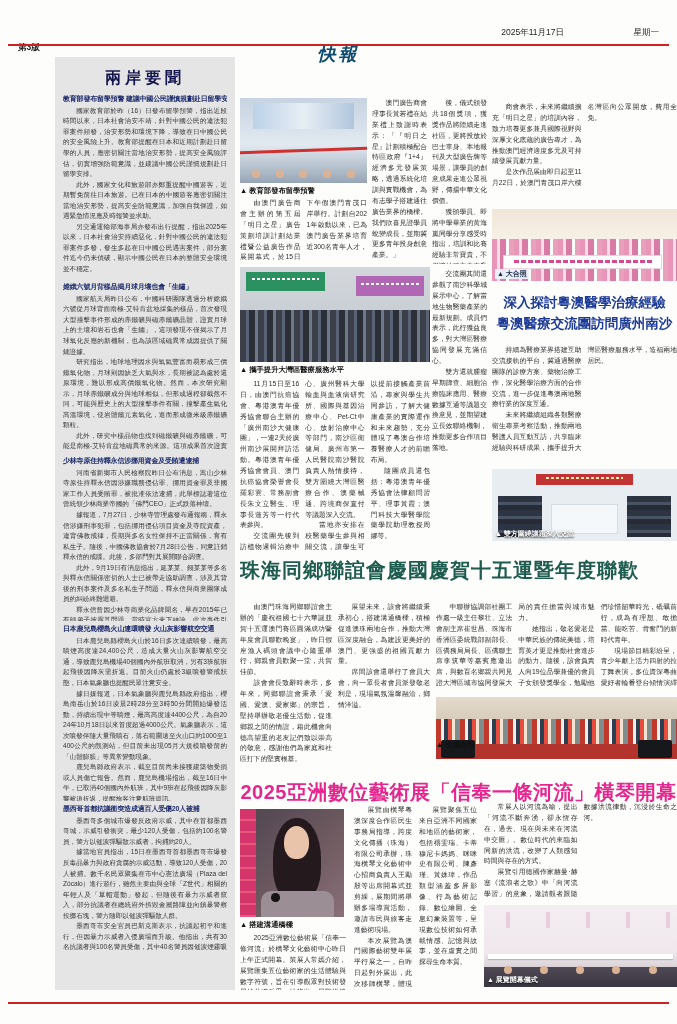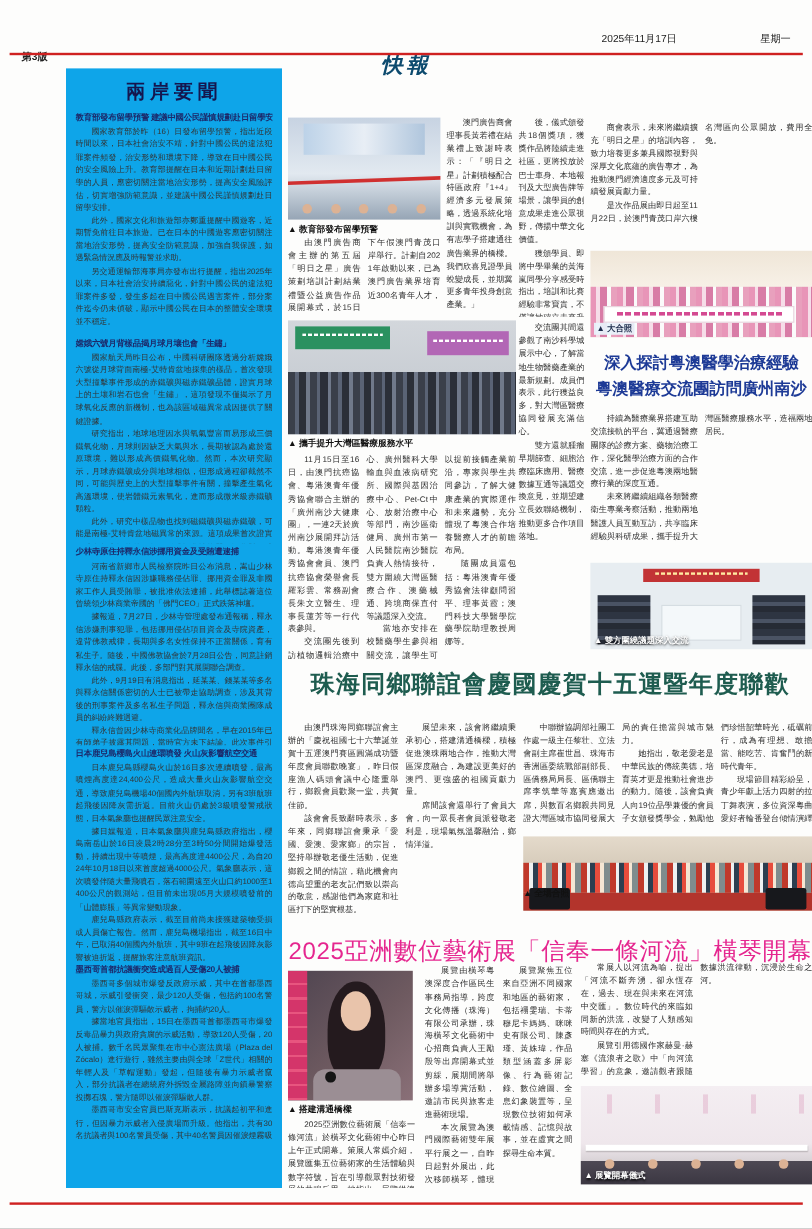--- a/index.html
+++ b/index.html
@@ -14,21 +14,21 @@
   .masthead .brand { position:absolute; left:50%; transform:translateX(-50%); top:-2px;
     font-family:"Liberation Serif", serif; font-style:italic; font-weight:bold;
     color:#0c4a6e; font-size:18px; letter-spacing:3px;margin-top:20px; }
   .masthead .dt { position:absolute; right:105px; top:3px; }
   .masthead .wk { position:absolute; right:10px; top:3px; }
   .rule-top { position:absolute; top:44px; left:8px; right:8px; height:2px; background:#cf2121; }
   .rule-bottom { position:absolute; top:1002px; left:8px; right:8px; height:2px; background:#cf2121; }
 
   
   .sidebar { position:absolute; left:55px; top:57px; width:180px; height:933px;
-    background:#0ea5e9; padding:10px 8px; overflow:hidden; }
+    background:#e5e5e5; padding:10px 8px; overflow:hidden; }
   .sec-title { font-size:16px; font-weight:bold; color:#15164e; text-align:center;
     letter-spacing:4px; height:24px; line-height:22px; }
   .sb-art { overflow:hidden; }
   .sb-head { font-size:7px; font-weight:bold; color:#1c2a6b; line-height:1.4;
     margin:3px 0 2px; letter-spacing:-0.2px; white-space:nowrap; overflow:hidden; }
   .sb-body p { font-size:6.6px; color:#333; line-height:1.6; text-align:justify;
     text-indent:2em; margin:0; word-break:break-all; }
 
   
   .main { position:absolute; left:240px; top:57px; width:437px; height:933px; overflow:hidden; }
@@ -42,22 +42,22 @@
   .cap-ov { position:absolute; left:3px; bottom:2px; font-size:7px; font-weight:bold;
     color:#fff; text-shadow:0 1px 2px rgba(0,0,0,.85); z-index:3; }
   .cap-chip { position:absolute; left:3px; bottom:2px; font-size:7px; font-weight:bold;
     color:#1c2a4a; background:rgba(232,244,252,.92); padding:0 2px; z-index:3; }
 
   .m1-head { top:2px; left:0; width:437px; font-size:21px; font-weight:bold;
     color:#1d3a96; text-align:center; letter-spacing:0.5px; }
   .m2-head { top:236px; left:252px; width:185px; font-size:13.5px; font-weight:bold;
     color:#1d3a96; line-height:1.55; text-align:center; }
   .m3-head { top:500px; left:0; width:437px; font-size:20px; font-weight:bold;
-    color:#1e5c4f; text-align:center; letter-spacing:1px; }
-  .m4-head { top:722px; left:0; width:437px; font-size:20px; font-weight:normal;
+    color:#1e5c4f; letter-spacing:1px; }
+  .m4-head { top:722px; left:0; width:437px; font-size:20px; font-weight:bold;
     color:#e5268f; text-align:center; letter-spacing:0.5px; }
 
   
   .ph { position:absolute; overflow:hidden; background:#ccc; }
   .figrow { position:absolute; bottom:6%; left:0; right:0; display:flex;
     justify-content:space-evenly; align-items:flex-end; }
   .fig { width:12%; height:46%; background:#26304a;
     border-radius:45% 45% 8% 8% / 30% 30% 5% 5%; position:relative; }
   .fig::before { content:""; position:absolute; top:-8px; left:50%; transform:translateX(-50%);
     width:8px; height:8px; border-radius:50%; background:#dcb294; }

